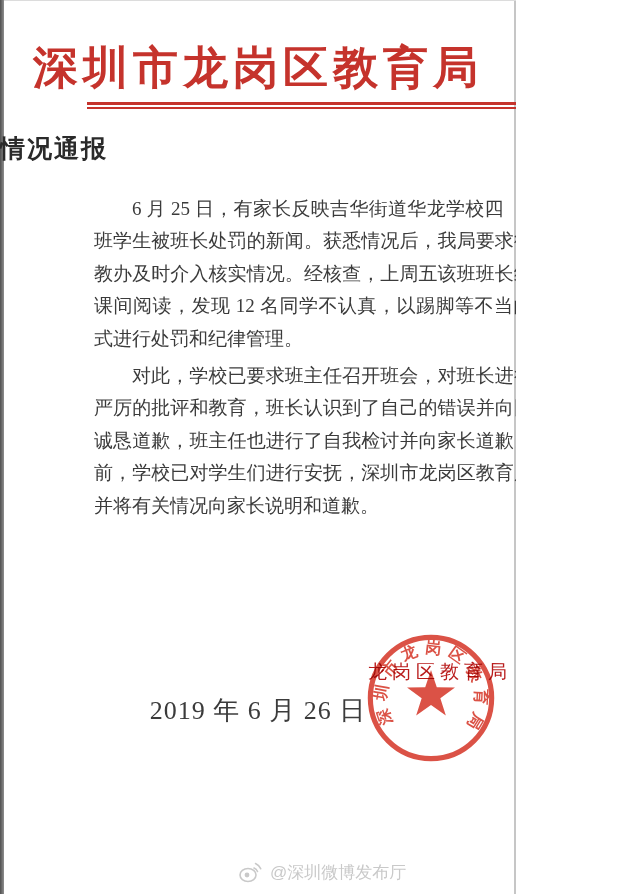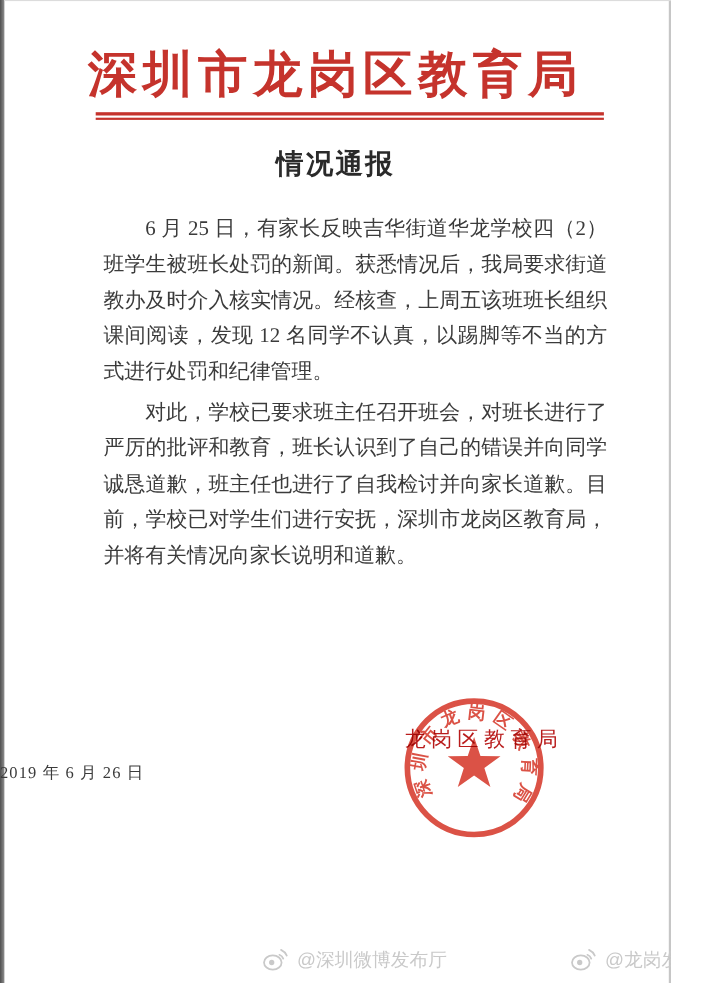--- a/index.html
+++ b/index.html
@@ -1,18 +1,18 @@
 <!DOCTYPE html>
 <html><head>
 <meta charset="utf-8">
 <style>
   html, body { margin: 0; padding: 0; background: #ffffff; }
   .page {
     position: relative;
-    width: 610px;
+    width: 516px;
     height: 894px;
     background: #ffffff;
     overflow: hidden;
     font-family: "Liberation Serif", "DejaVu Serif", serif;
   }
   
   .edge-left {
     position: absolute; left: 0; top: 0; width: 4px; height: 894px;
     background: linear-gradient(to right, #4f4f4f, #8f8f8f);
   }
@@ -34,21 +34,21 @@
     white-space: nowrap;
   }
   .rule {
     position: absolute; top: 102px; left: 87px; width: 462px;
   }
   .rule-thick { height: 3px; background: #c5332c; }
   .rule-thin  { height: 2px; background: #c5332c; margin-top: 2px; }
   
   .doc-title {
     position: absolute; top: 132px; left: 0; width: 100%;
-    margin: 0; text-align: center;
+    margin: 0; 
     font-family: "Liberation Sans", "DejaVu Sans", sans-serif;
     font-size: 25px; font-weight: 700;
     color: #2a2a2a;
     letter-spacing: 2px;
   }
   
   .body-text {
     position: absolute; top: 193px; left: 94px; width: 458px;
     font-size: 19px; line-height: 32.4px;
     color: #3b3b3b;
@@ -57,22 +57,22 @@
   .body-text p { margin: 0 0 5px 0; text-indent: 2em; }
   
   .sig-issuer {
     position: absolute; top: 659px; left: 0; width: 512px;
     text-align: right;
     font-size: 19px; color: #b91c1c; letter-spacing: 5px;
     white-space: nowrap;
   }
   .sig-date {
     position: absolute; top: 693px; left: 0; width: 516px;
-    text-align: left;
-    font-size: 15px; color: #3b3b3b; letter-spacing: 1px;
+    text-align: center;
+    font-size: 26px; color: #3b3b3b; letter-spacing: 1px;
     white-space: nowrap;
   }
   
   .seal {
     position: absolute; left: 361px; top: 628px;
     width: 140px; height: 140px;
     opacity: 0.88;
     mix-blend-mode: multiply;
   }
   .seal svg { display: block; }

